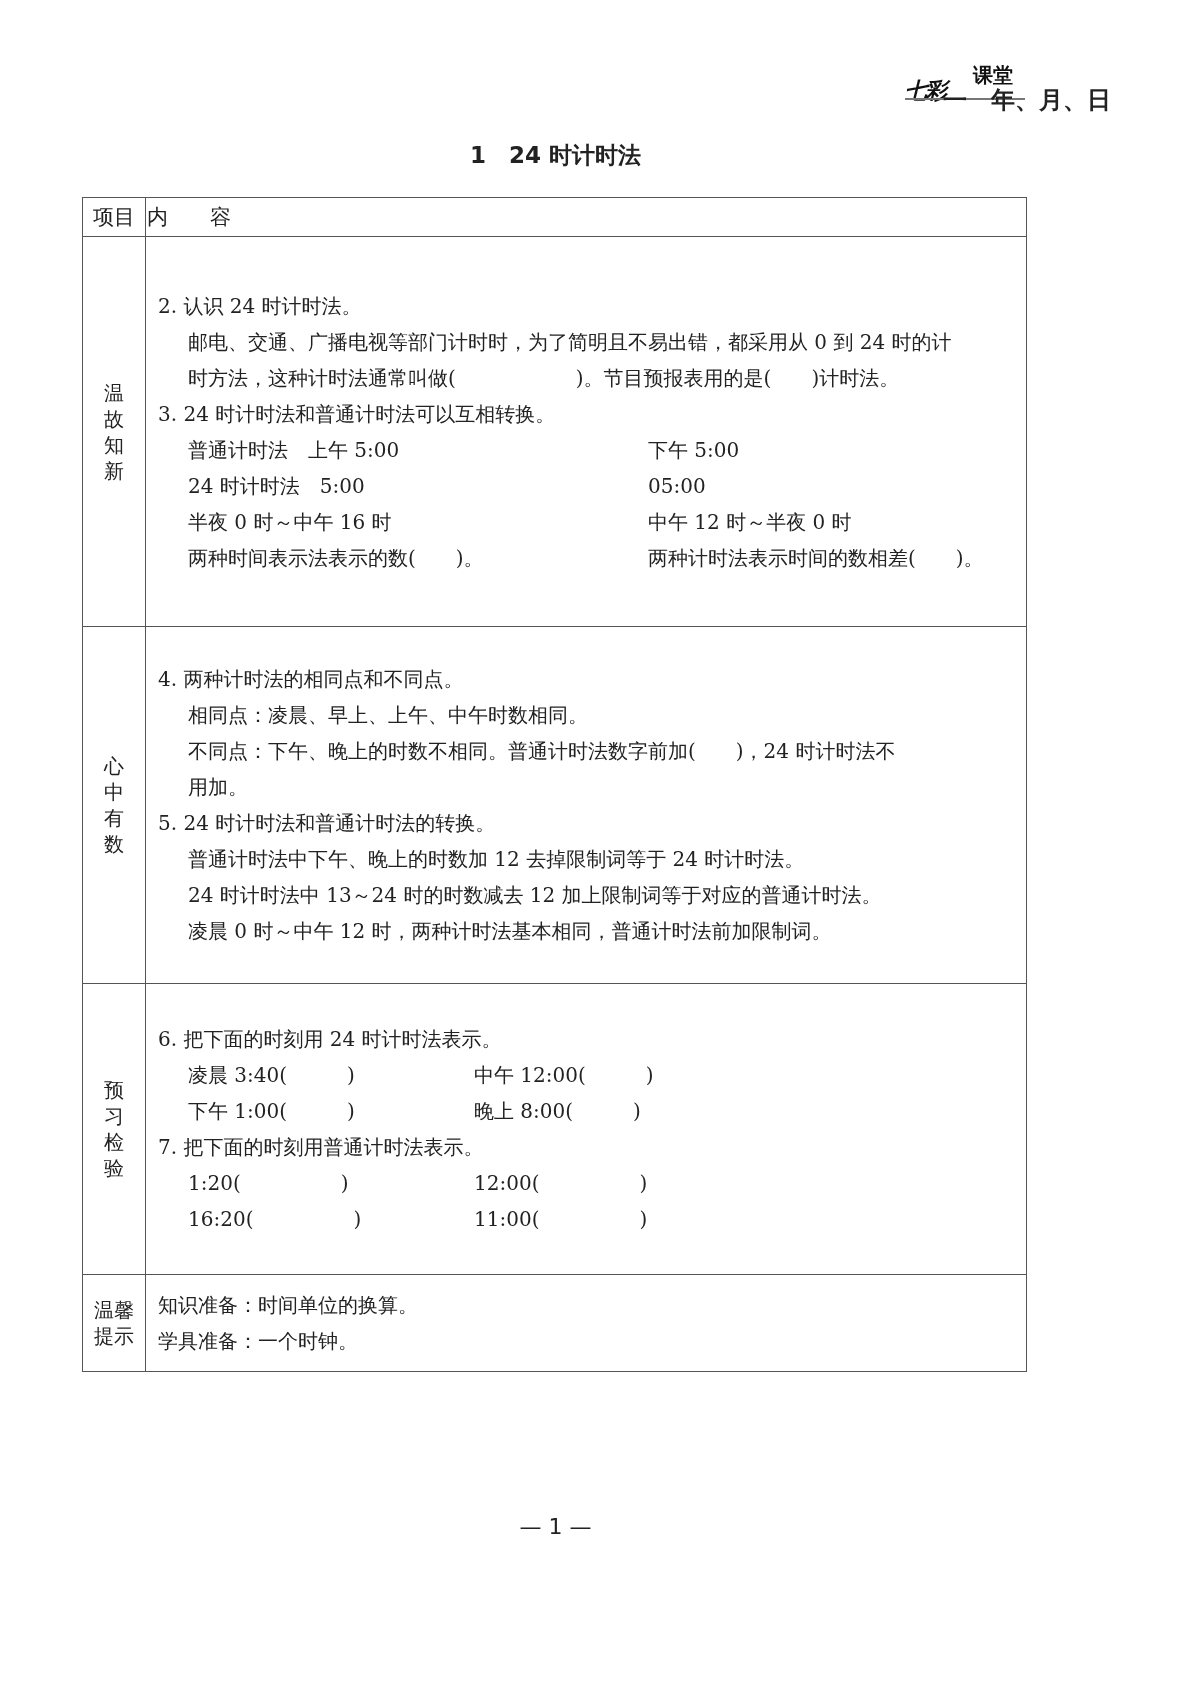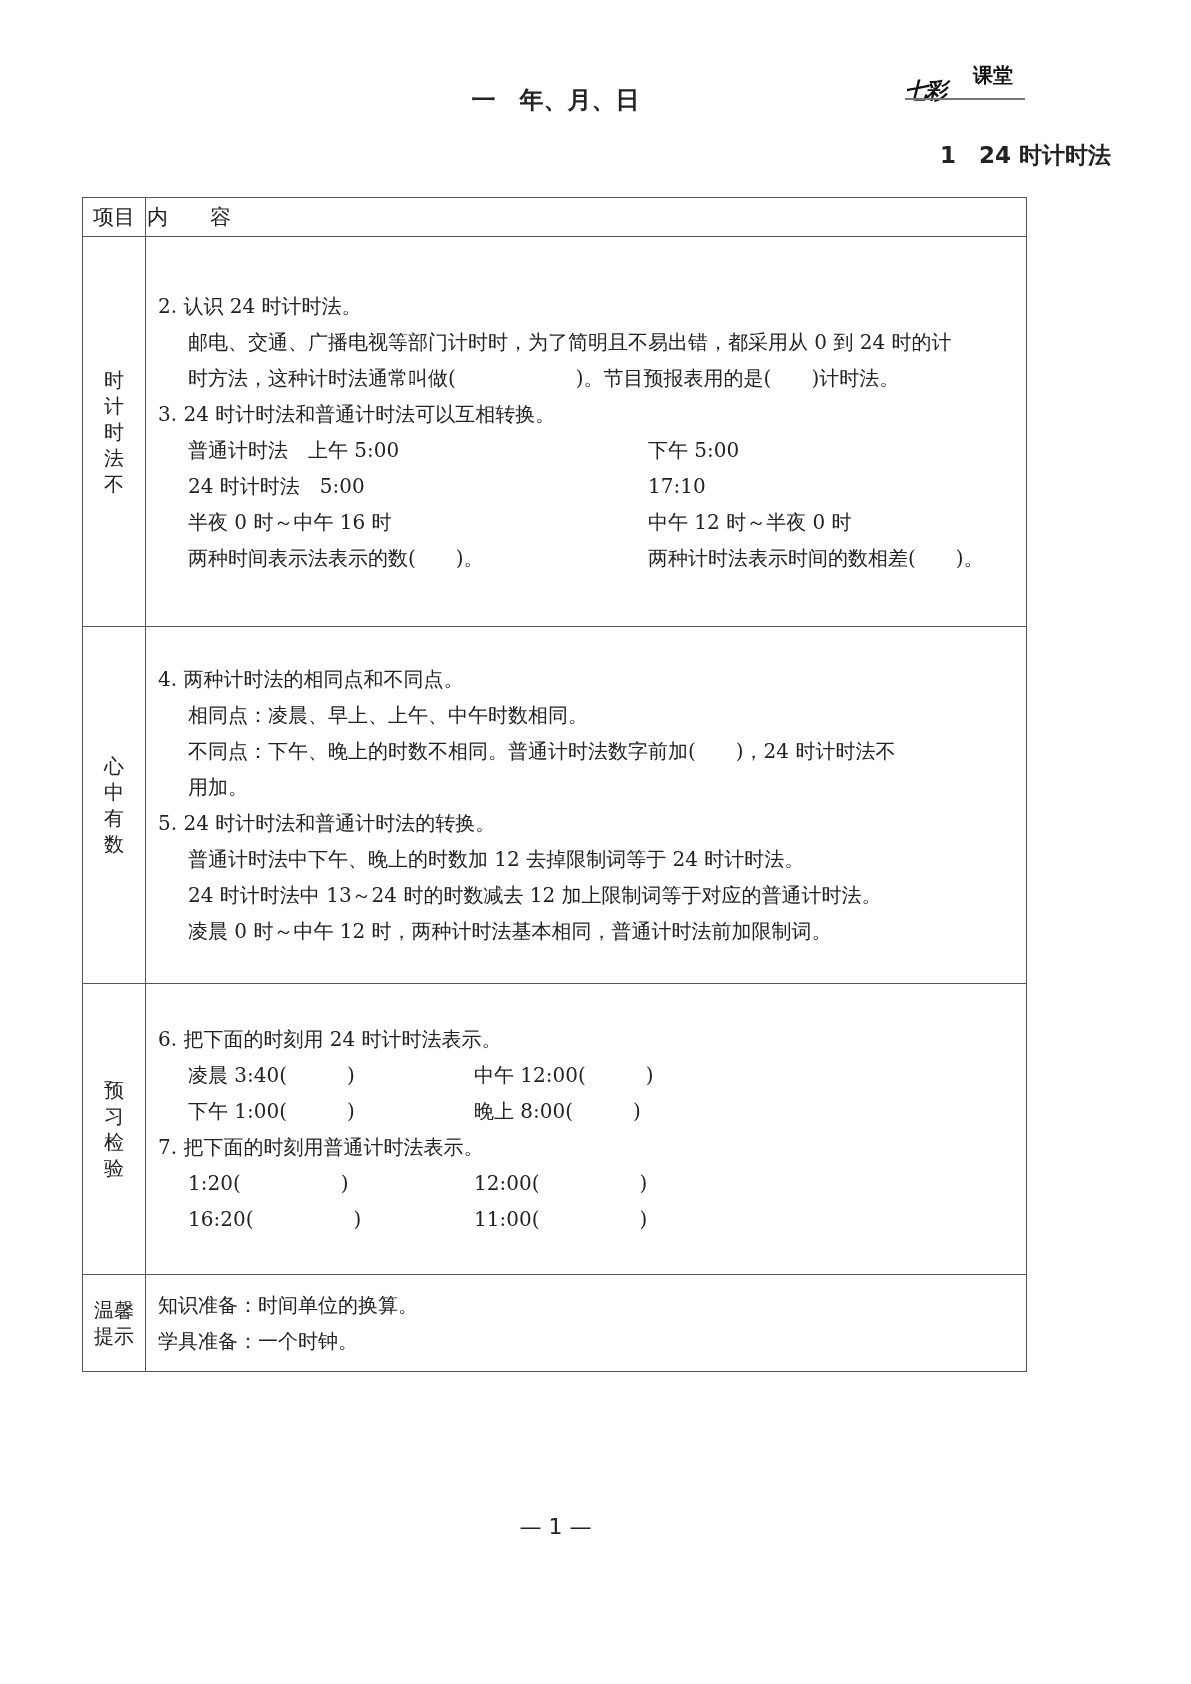--- a/index.html
+++ b/index.html
@@ -1,22 +1,22 @@
 <!DOCTYPE html>
 <html><head>
 <meta charset="utf-8">
 <style>
   html, body { margin:0; padding:0; background:#fff; }
   body { width:1191px; height:1684px; position:relative; font-family:"DejaVu Serif","Liberation Serif",serif; color:#222; }
   .logo { position:absolute; left:905px; top:62px; width:120px; height:40px; }
   .logo-main { font-family:Liberation Sans, sans-serif; font-size:22px; font-weight:bold; font-style:italic; letter-spacing:-2px; color:#111; position:absolute; left:0; top:14px; }
   .logo-sub { font-family:"DejaVu Sans",sans-serif; font-size:20px; font-weight:bold; position:absolute; left:68px; top:0; color:#111; }
   .logo-line { position:absolute; left:0; top:36px; width:120px; border-top:2px solid #777; }
-  .chapter { position:absolute; left:0; width:1111px; top:84px; text-align:center; font-family:Liberation Sans, sans-serif; font-size:24px; font-weight:bold; }
-  .section { position:absolute; left:0; width:1111px; top:140px; text-align:right; font-family:"DejaVu Sans",sans-serif; font-size:23px; font-weight:bold; }
+  .chapter { position:absolute; left:0; width:1111px; top:84px; text-align:right; font-family:Liberation Sans, sans-serif; font-size:24px; font-weight:bold; }
+  .section { position:absolute; left:0; width:1111px; top:140px; text-align:center; font-family:"DejaVu Sans",sans-serif; font-size:23px; font-weight:bold; }
   table { position:absolute; left:82px; top:197px; width:945px; border-collapse:collapse; }
   td { border:1.5px solid #555; vertical-align:middle; font-size:20px; }
   td.lab { width:62px; text-align:center; line-height:26px; padding:0; }
   td.lab span { display:inline-block; width:24px; word-break:break-all; }
   td.body { padding:0 12px 0 12px; }
   .line { height:36px; line-height:36px; white-space:pre; }
   .ind { padding-left:30px; }
   .two { display:flex; }
   .two .c1 { width:460px; }
   .hdr td { height:36px; font-size:21px; }
@@ -36,28 +36,28 @@
 
 <table>
   <tbody>
       <tr class="hdr">
     <td class="lab">项目</td>
     <td style="text-align:left;">内　　容</td>
   </tr>
 
 
   <tr style="height:390px;">
-    <td class="lab"><span>时计时法不</span></td>
+    <td class="lab"><span>温故知新</span></td>
     <td class="body">
       <div class="line">2. 认识 24 时计时法。</div>
       <div class="line ind">邮电、交通、广播电视等部门计时时，为了简明且不易出错，都采用从 0 到 24 时的计</div>
       <div class="line ind">时方法，这种计时法通常叫做(　　　　　　)。节目预报表用的是(　　)计时法。</div>
       <div class="line">3. 24 时计时法和普通计时法可以互相转换。</div>
       <div class="two ind line"><span class="c1">普通计时法　上午 5:00</span><span>下午 5:00</span></div>
-      <div class="two ind line"><span class="c1">24 时计时法　5:00</span><span>17:10</span></div>
+      <div class="two ind line"><span class="c1">24 时计时法　5:00</span><span>05:00</span></div>
       <div class="two ind line"><span class="c1">半夜 0 时～中午 16 时</span><span>中午 12 时～半夜 0 时</span></div>
       <div class="two ind line"><span class="c1">两种时间表示法表示的数(　　)。</span><span>两种计时法表示时间的数相差(　　)。</span></div>
     </td>
   </tr>
 
   <tr style="height:357px;">
     <td class="lab"><span>心中有数</span></td>
     <td class="body">
       <div class="line">4. 两种计时法的相同点和不同点。</div>
       <div class="line ind">相同点：凌晨、早上、上午、中午时数相同。</div>

